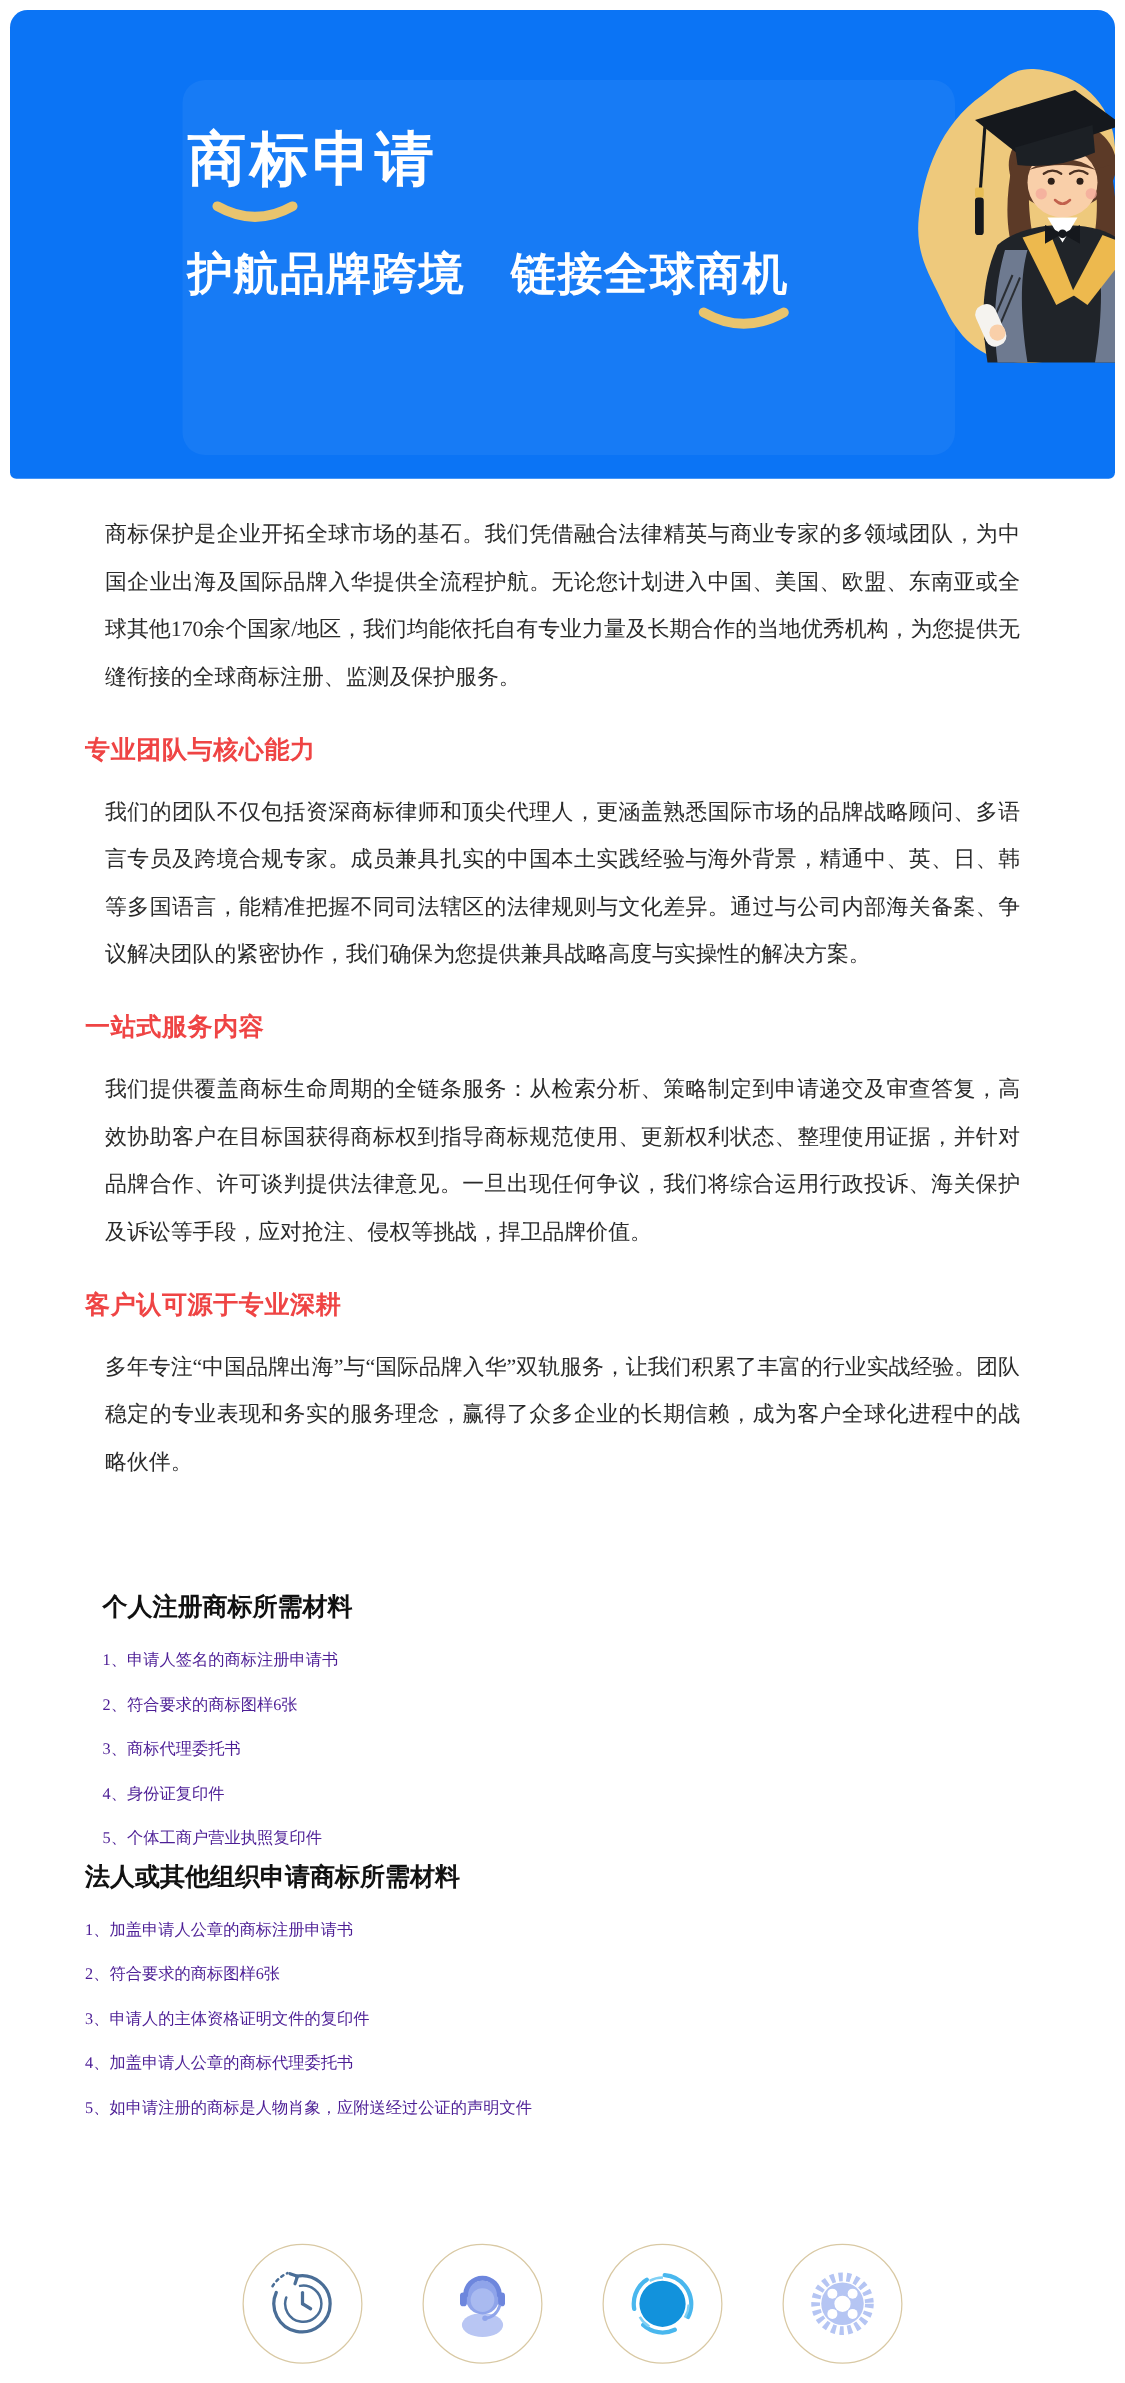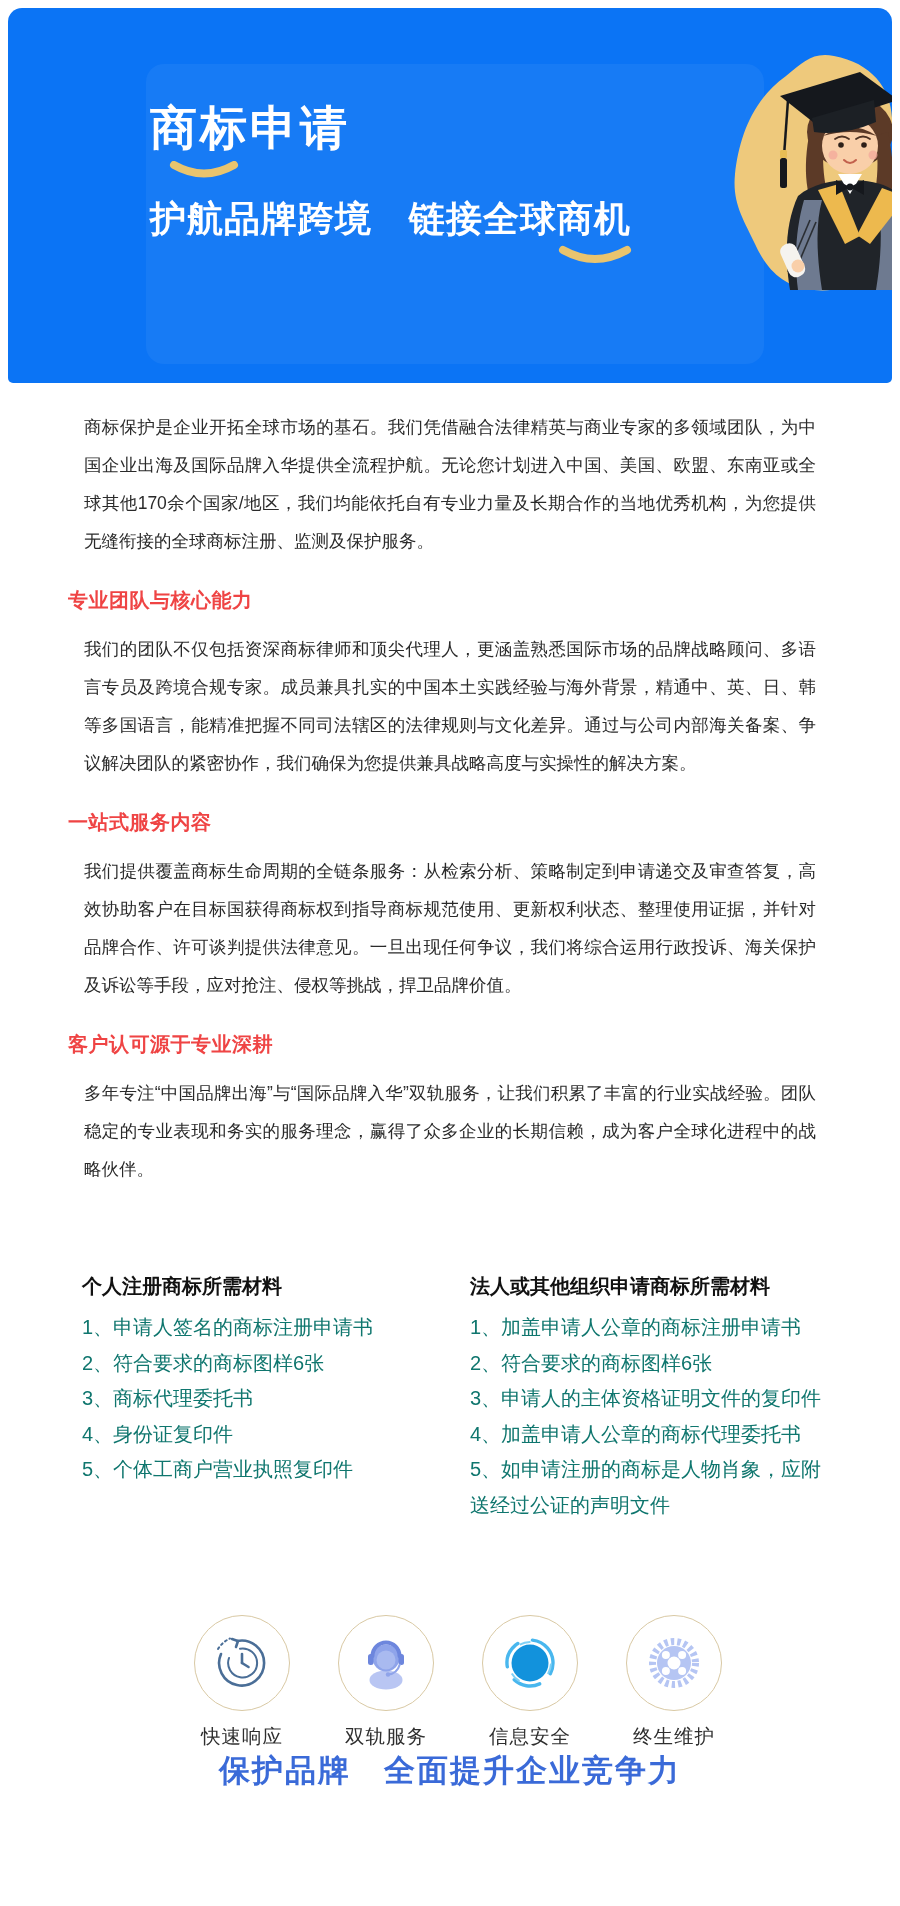--- a/index.html
+++ b/index.html
@@ -1,18 +1,18 @@
 <!DOCTYPE html>
 <html><head>
 <meta charset="utf-8">
 <style>
   html,body{margin:0;padding:0;background:#fff;}
   .page{
     width:900px;height:1906px;overflow:hidden;background:#fff;
-    font-family:Liberation Sans, sans-serif;color:#262626;position:relative;
+    font-family:Liberation Serif, serif;color:#262626;position:relative;
   }
   
   .hero{
     position:relative;margin:8px 8px 0;height:375px;background:#0b74f5;
     border-radius:14px 14px 5px 5px;overflow:hidden;
   }
   .hero-glow{position:absolute;left:138px;top:56px;width:618px;height:300px;
     background:rgba(255,255,255,0.05);border-radius:18px;}
   .hero-title{position:absolute;left:142px;top:92px;font-size:47px;line-height:56px;
     font-weight:bold;color:#fff;letter-spacing:3px;}
@@ -22,26 +22,26 @@
   .smile-1{left:161px;top:153px;}
   .smile-2{left:549px;top:237px;}
   .hero-art{position:absolute;right:0px;top:30px;width:200px;height:268px;}
   
   .content{padding:0 68px;}
   .body-text{font-size:17.5px;line-height:38px;margin:16px;text-align:justify;color:#2a2a2a;}
   .intro{padding-top:9px;}
   .section-heading{font-size:20px;line-height:28px;font-weight:bold;color:#ef4444;
     margin:26px 0 12px;letter-spacing:0.5px;}
   
-  .materials{display:flex;margin-top:84px;}
+  .materials{display:flex;margin-top:84px;flex-direction:column;}
   .mat-col{box-sizing:border-box;}
   .mat-col.personal{width:402px;padding-left:14px;}
   .mat-col.organization{flex:1;}
   .mat-title{font-size:20px;line-height:28px;font-weight:bold;color:#111;margin:0 0 10px;}
-  .mat-item{font-size:20px;line-height:35.5px;color:#0f766e;}
+  .mat-item{font-size:13px;line-height:35.5px;color:#4c1d95;}
   
   .features{display:flex;gap:48px;margin:92px 0 0 126px;}
   .feature{width:96px;text-align:center;}
   .feature-circle{width:94px;height:94px;border:1px solid #d9c9a4;border-radius:50%;
     display:flex;align-items:center;justify-content:center;background:#fff;}
   .feature-label{margin-top:12px;font-size:19.5px;color:#2f2f2f;letter-spacing:1px;white-space:nowrap;}
   
   .slogan{text-align:center;font-size:31px;line-height:42px;
     font-weight:600;color:#3a6ad8;letter-spacing:2px;}
 </style>

